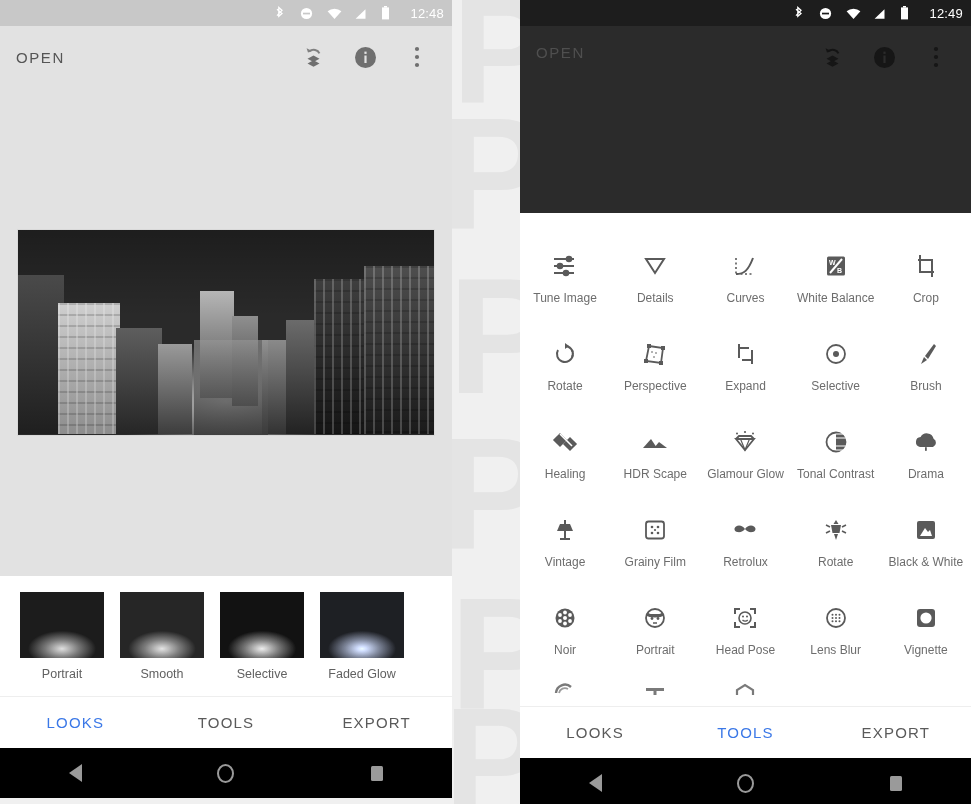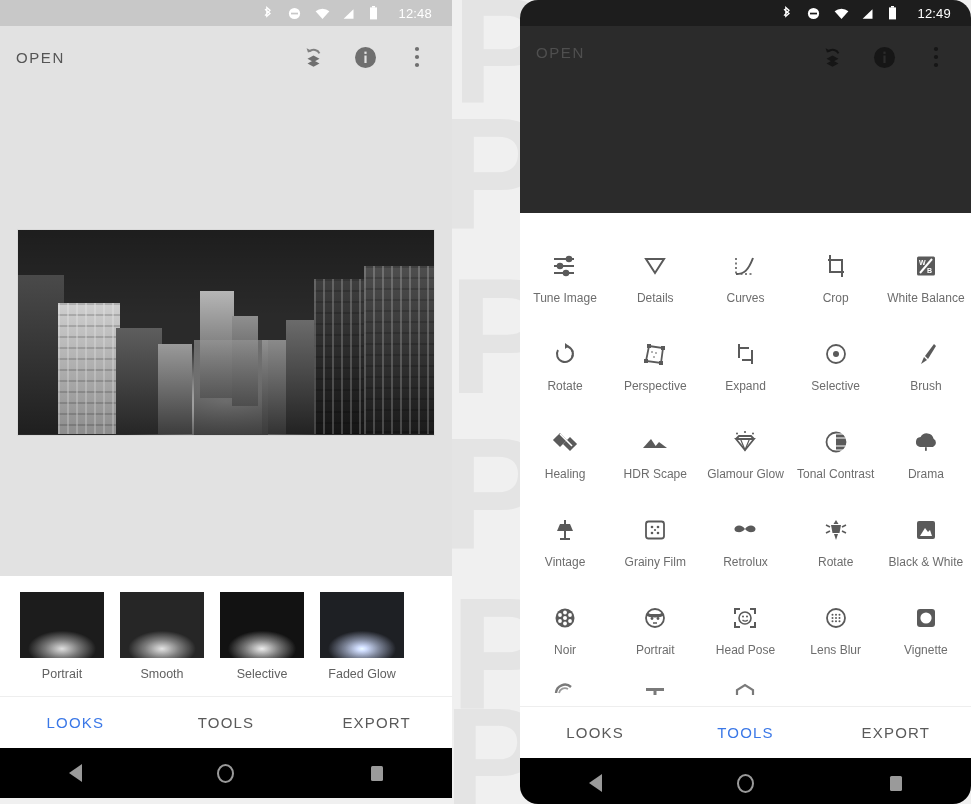--- a/index.html
+++ b/index.html
@@ -14,25 +14,25 @@
 
   
   .wm-layer { position: absolute; inset: 0; overflow: hidden; }
   .wm { position: absolute; color: #e4e4e4; font-weight: bold;
         font-family: "Liberation Sans", sans-serif; line-height: .8;
         letter-spacing: -4px; user-select: none; }
 
   
   .phone { position: absolute; top: 0; height: 804px; overflow: hidden; }
   #phone-left  { left: 0;   width: 452px; }
-  #phone-right { left: 520px; width: 451px; border-radius: 18px; }
+  #phone-right { left: 520px; width: 451px; }
 
   
   .statusbar { height: 26px; display: flex; align-items: center;
-               justify-content: flex-end; padding-right: 20px; gap: 14px; }
+               justify-content: flex-end; padding-right: 8px; gap: 14px; }
   .sb-light { background: #c8c8c8; color: #ffffff; }
   .sb-dark  { background: #1d1d1d; color: #ffffff; }
   .sb-time { font-size: 13px; letter-spacing: .2px; margin-left: 2px; }
   .sb-ico { width: 13px; height: 14px; display: inline-block; position: relative; }
 
   
   .appbar { height: 62px; display: flex; align-items: center; padding: 0 16px; }
   .ab-light { background: #e2e2e2; }
   .ab-dark  { background: #2b2b2b; }
   .open-label { font-size: 15px; letter-spacing: 1.6px; flex: 1; }
@@ -363,37 +363,37 @@
               <path d="M4 20c8 0 12-3 17-16" fill="none" stroke="#5a5a5a" stroke-width="2"></path>
               <path d="M4 4v16" stroke="#5a5a5a" stroke-width="1.6" stroke-dasharray="2 2.5"></path>
               <path d="M4 20h18" stroke="#5a5a5a" stroke-width="1.6" stroke-dasharray="2 2.5"></path>
             </svg>
           </span>
           <span class="tool-name">Curves</span>
         </div>
 
         <div class="tool">
           <span class="tool-ico">
-            <svg width="26" height="24" viewBox="0 0 26 24" stroke="#5a5a5a" stroke-width="2" fill="none">
-              <path d="M7 1v17h14M19 23V6H5"></path>
-            </svg>
-          </span>
-          <span class="tool-name">Crop</span>
-        </div>
-
-        <div class="tool">
-          <span class="tool-ico">
             <svg width="26" height="24" viewBox="0 0 26 24">
               <rect x="4" y="2.5" width="18" height="19" rx="1.5" fill="#5a5a5a"></rect>
               <path d="M19 5L7 19" stroke="#fff" stroke-width="2"></path>
               <text x="6" y="11" font-size="7" fill="#fff" font-family="sans-serif" font-weight="bold">W</text>
               <text x="14" y="19" font-size="7" fill="#fff" font-family="sans-serif" font-weight="bold">B</text>
             </svg>
           </span>
           <span class="tool-name">White Balance</span>
+        </div>
+
+        <div class="tool">
+          <span class="tool-ico">
+            <svg width="26" height="24" viewBox="0 0 26 24" stroke="#5a5a5a" stroke-width="2" fill="none">
+              <path d="M7 1v17h14M19 23V6H5"></path>
+            </svg>
+          </span>
+          <span class="tool-name">Crop</span>
         </div>
 
         <div class="tool">
           <span class="tool-ico">
             <svg width="26" height="24" viewBox="0 0 26 24" stroke="#5a5a5a" stroke-width="2" fill="none">
               <path d="M13 4a8 8 0 1 1-7 4"></path>
                 <path d="M13 1l4 3-4 3" fill="#5a5a5a" stroke="none"></path>
               <path d="M20 8a8 8 0 0 1-1.5 9" stroke-dasharray="2 3"></path>
             </svg>
           </span>

